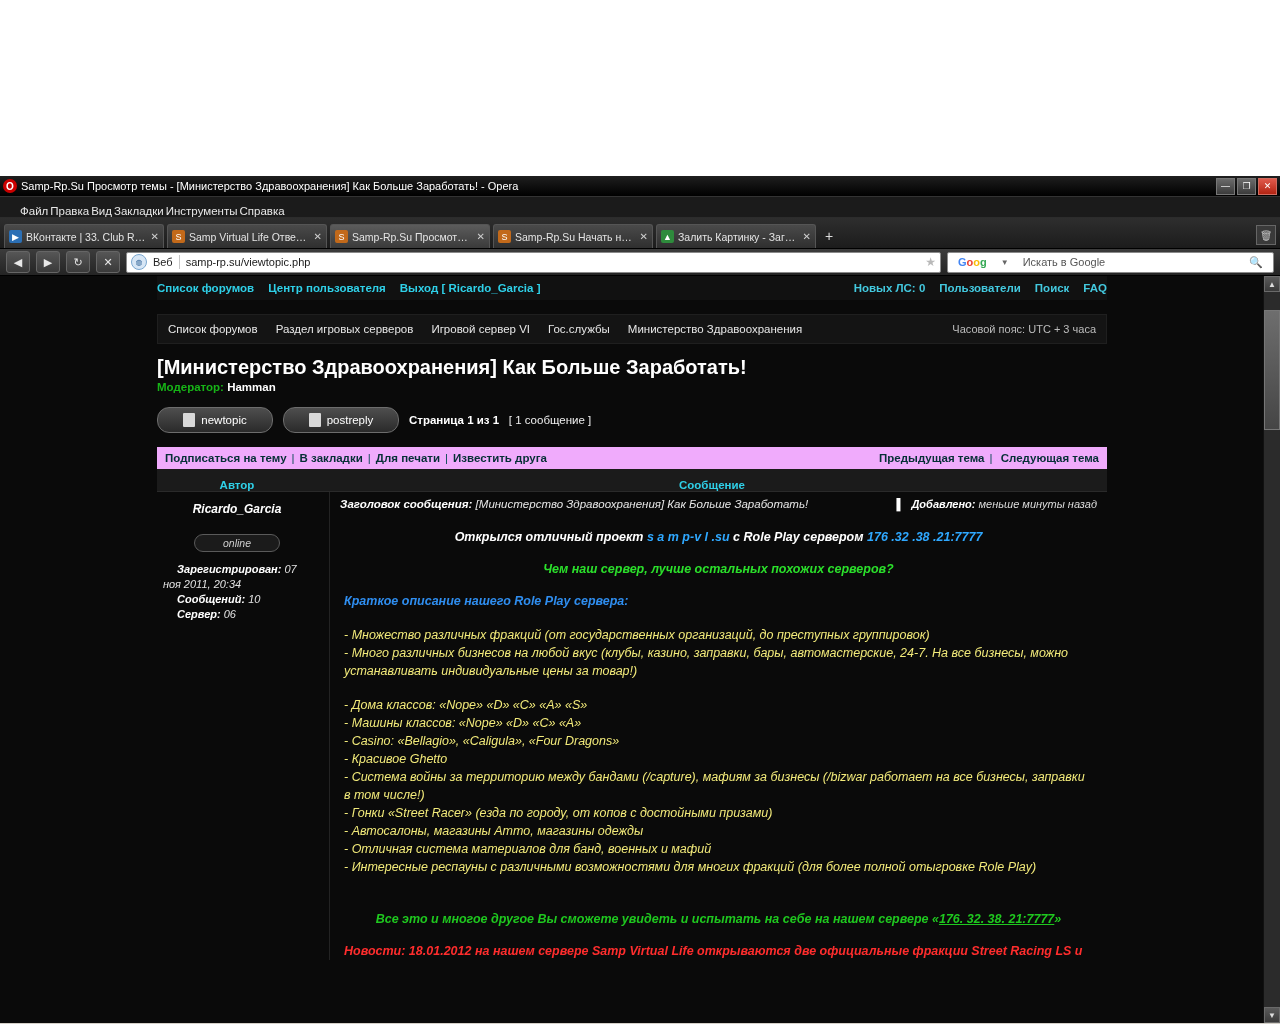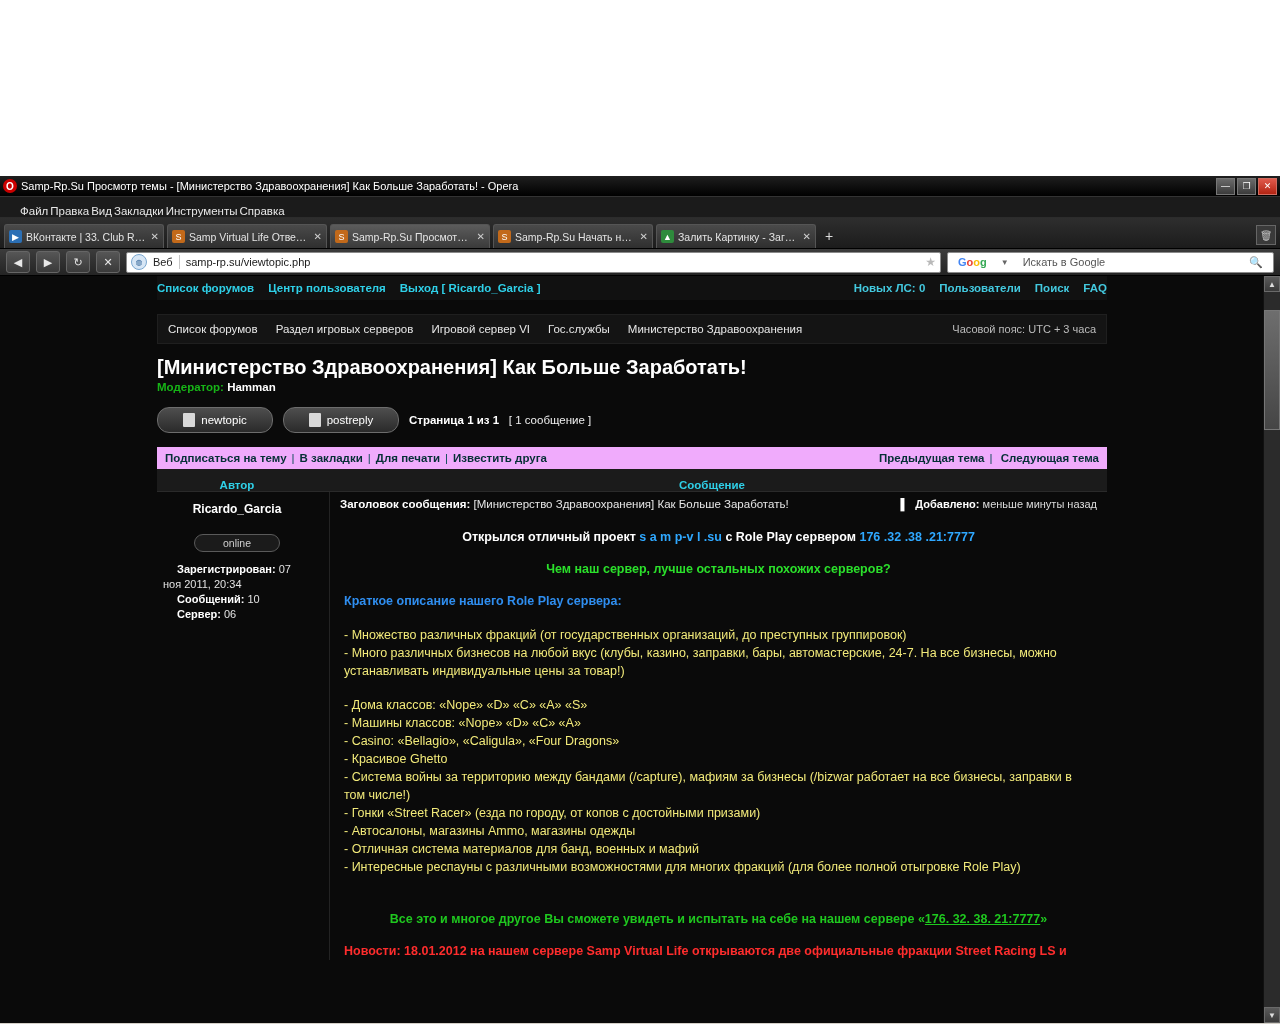--- a/index.html
+++ b/index.html
@@ -76,21 +76,21 @@
 
   .cyanbar{margin-top:14px;height:22px;background:#f0abfc;display:flex;align-items:center;padding:0 8px;font-size:11.5px;color:#07343c;}
   .cyanbar a{color:#062f36;text-decoration:none;font-weight:bold;}
   .cyanbar .sep{margin:0 5px;color:#0a4b56;}
   .cyanbar .right{margin-left:auto;}
 
   .thead{display:flex;height:22px;background:#1b1b1b;border-bottom:1px solid #2a2a2a;font-size:11.5px;color:#2fd0e8;font-weight:bold;align-items:flex-end;}
   .thead .c1{width:160px;text-align:center;}
   .thead .c2{flex:1;text-align:center;}
 
-  .postrow{display:flex;}
+  .postrow{display:flex;font-style:italic;}
   .authorcol{width:160px;padding:6px 6px 0 6px;box-sizing:border-box;text-align:center;}
   .authorname{color:#ffffff;font-weight:bold;font-size:12px;margin-top:4px;}
   .onlinepill{margin:18px auto 10px auto;width:84px;height:16px;border:1px solid #5a5a5a;border-radius:9px;background:#1b1b1b;color:#cfcfcf;font-size:10.5px;display:flex;align-items:center;justify-content:center;}
   .ameta{text-align:left;font-size:11px;line-height:15px;color:#e2e2e2;}
   .ameta b{color:#fff;margin-left:14px;}
 
   .bodycol{flex:1;border-left:1px solid #232323;padding:6px 10px 0 10px;box-sizing:border-box;margin-left:12px;}
   .subjline{font-size:11.5px;color:#e6e6e6;display:flex;align-items:center;}
   .subjline b{color:#fff;}
   .subjline .added{margin-left:auto;font-size:11px;color:#dcdcdc;}

